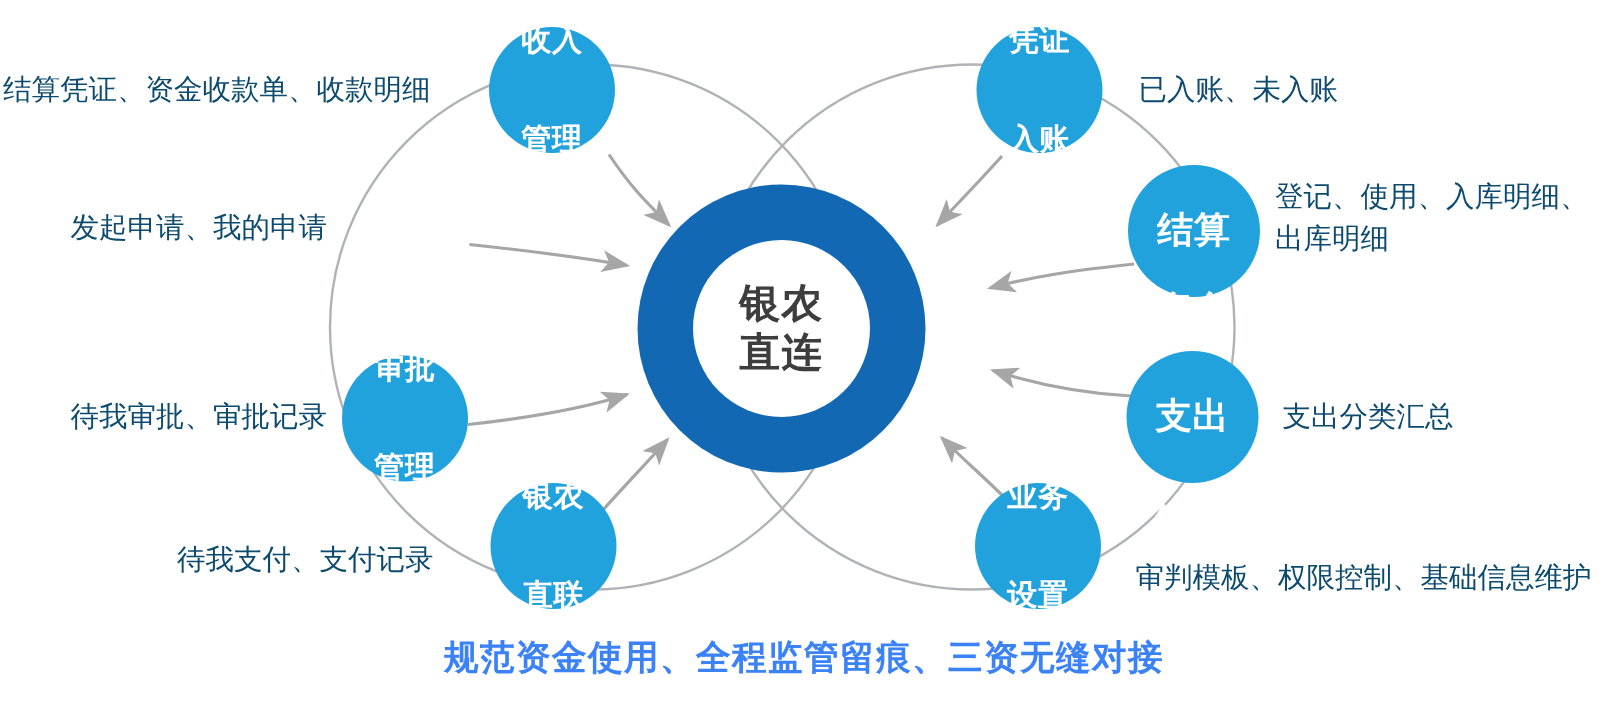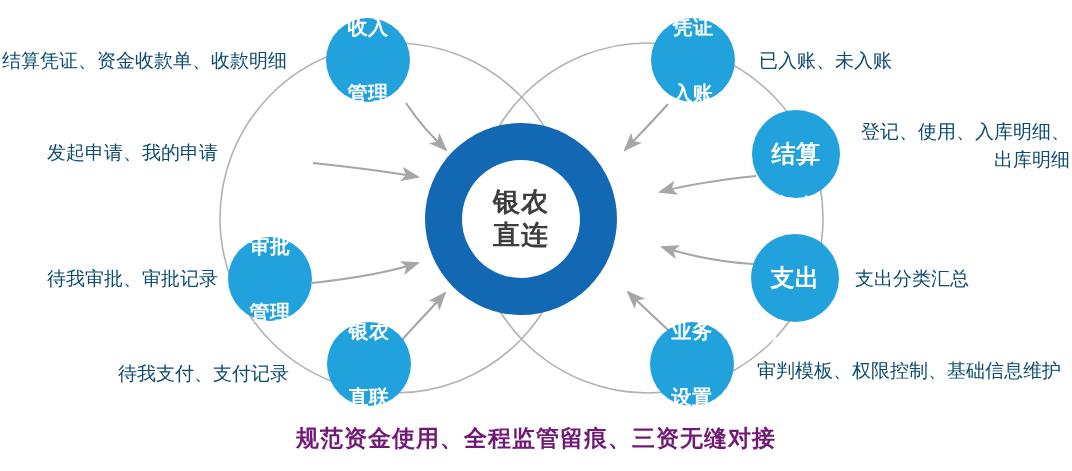--- a/index.html
+++ b/index.html
@@ -90,21 +90,21 @@
   .label.right { text-align: left; }
   .label.left { text-align: left; }
 
   
   #caption {
     position: absolute;
     left: 0;
     top: 423px;
     width: 1072px;
     text-align: center;
-    color: #701a75;
+    color: #3b82f6;
     font-size: 23px;
     font-weight: 700;
     letter-spacing: 1px;
     z-index: 7;
   }
 </style>
 </head>
 <body>
 
 <div id="stage">
@@ -178,21 +178,21 @@
   <div class="label left" style="left:2px; top:47px;">结算凭证、资金收款单、收款明细</div>
 
   <div class="label left" style="left:47px; top:139px;">发起申请、我的申请</div>
 
   <div class="label left" style="left:47px; top:265px;">待我审批、审批记录</div>
 
   <div class="label left" style="left:118px; top:360px;">待我支付、支付记录</div>
 
   <div class="label right" style="left:759px; top:47px;">已入账、未入账</div>
 
-  <div class="label right wrap" style="left:850px; top:118px; width:220px;text-align:right;">登记、使用、入库明细、出库明细</div>
+  <div class="label right wrap" style="left:850px; top:118px; width:220px;">登记、使用、入库明细、出库明细</div>
 
   <div class="label right" style="left:855px; top:265px;">支出分类汇总</div>
 
-  <div class="label right" style="left:757px; top:357px;">审判模板、权限控制、基础信息维护</div>
+  <div class="label right" style="left:757px; top:372px;">审判模板、权限控制、基础信息维护</div>
 
   <div id="caption">规范资金使用、全程监管留痕、三资无缝对接</div>
 
 </div>
 
 </body></html>

